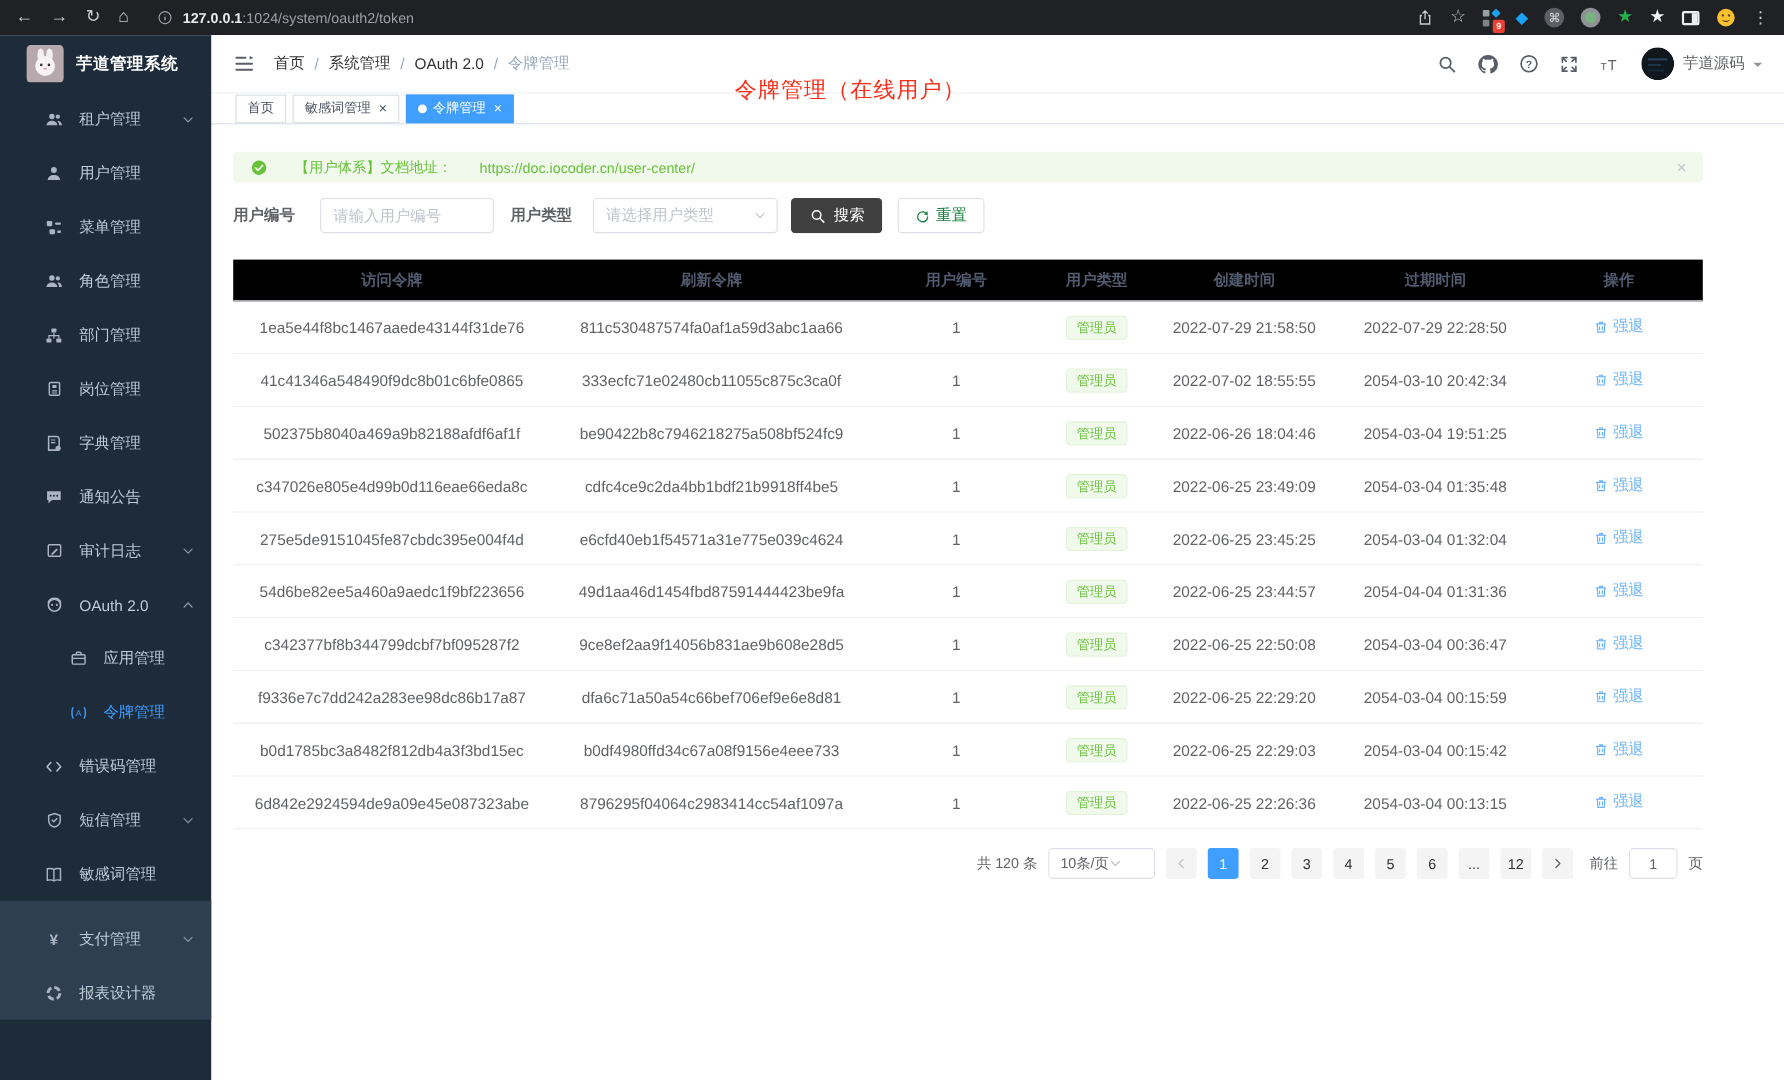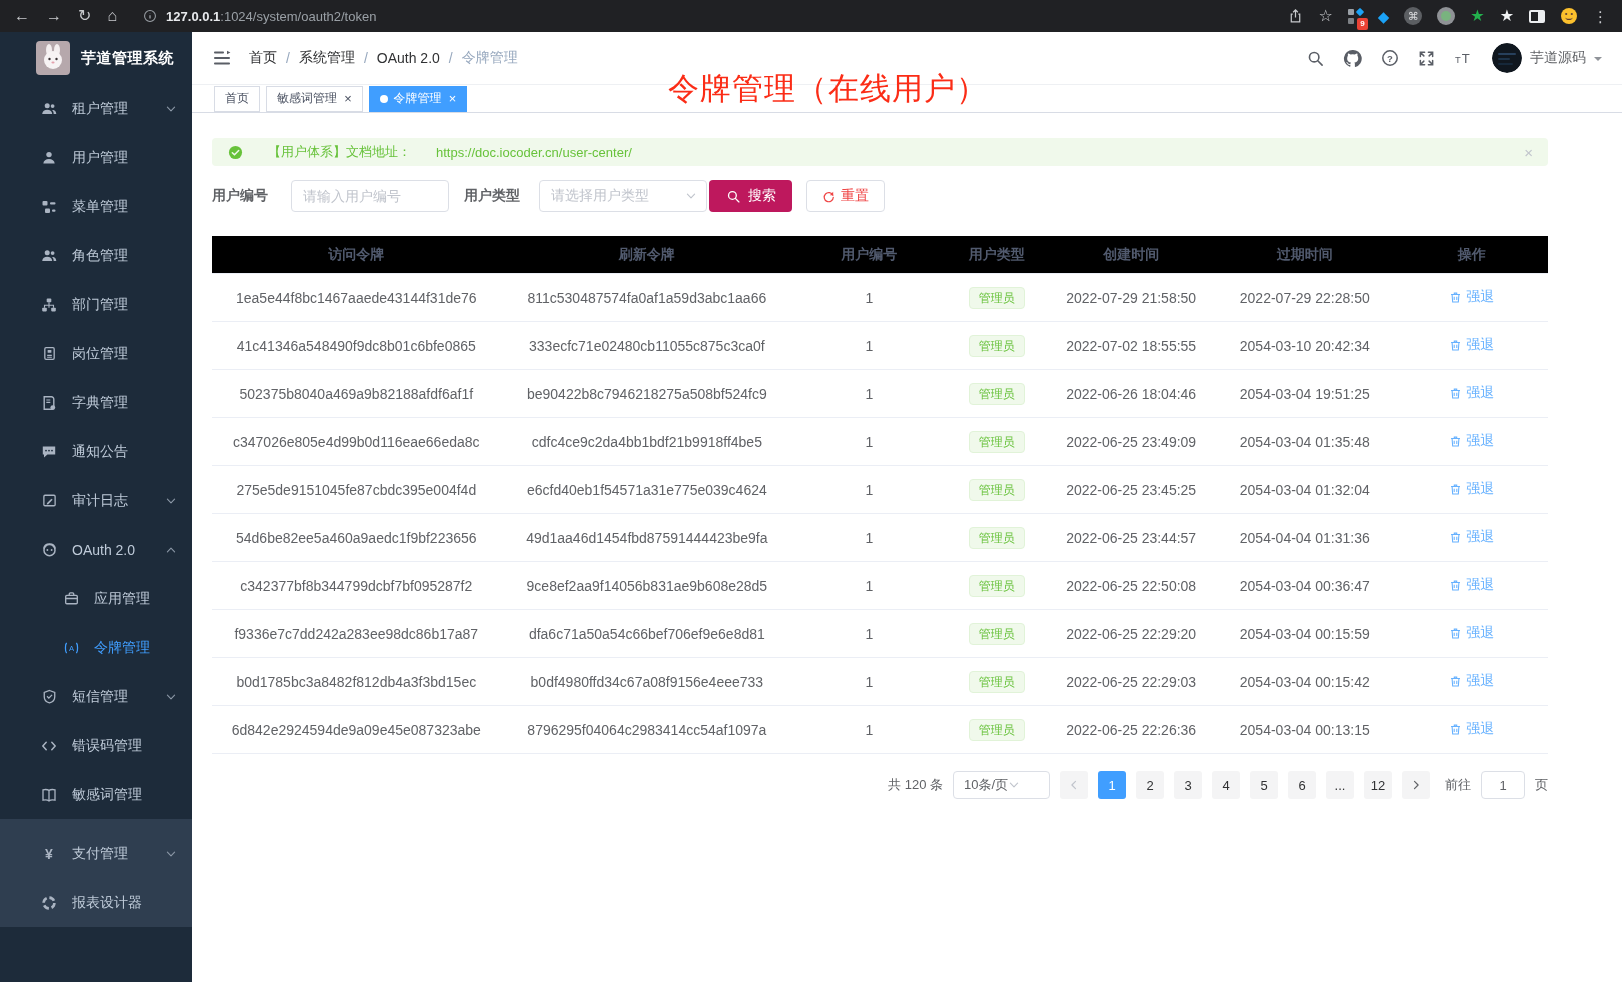--- a/index.html
+++ b/index.html
@@ -27,21 +27,21 @@
   .recc::after { content:""; position:absolute; inset:4px; border-radius:50%; background:#79b37f; }
   .gstar { color:#23b14d; font-size:16px; }
   .wpin { color:#f1f3f4; font-size:16px; }
   .sbox { width:16px; height:13px; border:2px solid #eceef0; border-radius:2px; position:relative; display:inline-block; }
   .sbox::after { content:""; position:absolute; top:0; bottom:0; right:0; width:5px; background:#eceef0; }
   .kebab { color:#c8cacd; font-size:15px; letter-spacing:0; }
 
   
   .sidebar { position:absolute; top:32px; left:0; bottom:0; width:192px; background:#1d2b3a;
     display:flex; flex-direction:column; z-index:3; }
-  .logo-row { height:52px; min-height:52px; display:flex; align-items:center; padding-left:36px; gap:11px; }
+  .logo-row { height:52px; min-height:52px; display:flex; align-items:center; padding-left:24px; gap:11px; }
   .logo-title { color:#fff; font-size:15px; font-weight:700; letter-spacing:.5px; }
   .menu-section.light { background:#2f3e50; flex:1; padding-top:10px; }
   .menu-item { height:49px; display:flex; align-items:center; padding:0 15px 0 40px;
     color:#bfcbd9; font-size:14px; cursor:pointer; }
   .menu-item .mi-icon { width:18px; height:18px; margin-right:14px; display:inline-flex;
     align-items:center; justify-content:center; color:#aab4c2; flex:0 0 18px; }
   .menu-item.sub { padding-left:62px; }
   .menu-item.active, .menu-item.active .mi-icon { color:#409eff; }
   .mi-chev { margin-left:auto; color:#8b97a6; display:inline-flex; }
   .mi-chev.up svg { transform:rotate(180deg); }
@@ -80,22 +80,22 @@
   .flabel { font-weight:700; color:#606266; margin-right:23px; white-space:nowrap; }
   .flabel.second { margin-left:15px; margin-right:19px; }
   .finput { width:158px; height:32px; border:1px solid #dcdfe6; border-radius:4px; padding:0 11px;
     font-size:14px; color:#606266; outline:none; font-family:inherit; }
   .finput::placeholder { color:#c0c4cc; }
   .fselect { width:168px; height:32px; border:1px solid #dcdfe6; border-radius:4px; padding:0 9px 0 11px;
     display:flex; align-items:center; justify-content:space-between; color:#c0c4cc; cursor:pointer; }
   .fselect .sel-arrow { color:#c0c4cc; display:inline-flex; }
   .btn { height:32px; border-radius:4px; font-size:14px; display:inline-flex; align-items:center;
     gap:6px; padding:0 15px; border:1px solid transparent; cursor:pointer; font-family:inherit; }
-  .btn-primary { background:#be185d; color:#fff; margin-left:2px; }
-  .btn-plain { background:#fff; border-color:#dcdfe6; color:#ef4444; margin-left:14px; }
+  .btn-primary { background:#404040; color:#fff; margin-left:12px; }
+  .btn-plain { background:#fff; border-color:#dcdfe6; color:#15803d; margin-left:14px; }
 
   .table { margin-top:24px; font-size:14px; color:#606266; }
   .thead,.trow { display:grid; grid-template-columns:21.6% 21.9% 11.4% 7.7% 12.4% 13.6% 11.4%;
     align-items:center; text-align:center; }
   .thead { height:38px; background:#000000; color:#515a6e; font-weight:700;
     border-bottom:1px solid #ebeef5; }
   .trow { height:48px; border-bottom:1px solid #ebeef5; }
   .badge { display:inline-block; padding:2px 9px; font-size:12px; color:#67c23a; background:#f0f9eb;
     border:1px solid #e1f3d8; border-radius:4px; line-height:16px; }
   .revoke { color:#66b1ff; display:inline-flex; align-items:center; justify-content:center; gap:4px;
@@ -107,21 +107,21 @@
     display:flex; align-items:center; padding:0 8px 0 10px;
     color:#606266; cursor:pointer; }
   .pbtn { min-width:28px; height:28px; border-radius:3px; background:#f4f4f5; display:inline-flex;
     align-items:center; justify-content:center; color:#303133; cursor:pointer; padding:0 4px; }
   .pbtn.active { background:#409eff; color:#fff; }
   .pbtn.nav { color:#606266; }
   .pbtn.nav.disabled { color:#c0c4cc; }
   .goto-input { width:44px; height:28px; border:1px solid #dcdfe6; border-radius:4px;
     text-align:center; font-size:13px; color:#606266; outline:none; font-family:inherit; }
 
-  .overlay-title { position:absolute; left:668px; top:68px; font-size:31px; color:#fb2c16;
+  .overlay-title { position:absolute; left:668px; top:68px; font-size:20px; color:#fb2c16;
     z-index:9; white-space:nowrap; letter-spacing:1px; }
 </style>
 </head>
 <body>
 
 <div class="browser">
   <span class="b-ic">←</span>
   <span class="b-ic">→</span>
   <span class="b-ic">↻</span>
   <span class="b-ic">⌂</span>
@@ -314,39 +314,39 @@
           <span class="mi-icon">
             <svg viewBox="0 0 20 16" width="17" height="14">
               <path d="M4 2.5C2.5 4 2.5 12 4 13.5M16 2.5c1.5 1.5 1.5 9.5 0 11" fill="none" stroke="currentColor" stroke-width="1.5" stroke-linecap="round"></path>
               <text x="10" y="11.5" text-anchor="middle" font-size="9" fill="currentColor">A</text>
             </svg>
           </span>
           <span class="mi-label">令牌管理</span>
         </div>
         <div class="menu-item">
           <span class="mi-icon">
+            <svg viewBox="0 0 16 16" width="16" height="16">
+              <path d="M5.2 4.2L1.8 8l3.4 3.8M10.8 4.2L14.2 8l-3.4 3.8" fill="none" stroke="currentColor" stroke-width="1.5" stroke-linecap="round" stroke-linejoin="round"></path>
+            </svg>
+          </span>
+          <span class="mi-label">错误码管理</span>
+        </div>
+        <div class="menu-item">
+          <span class="mi-icon">
             <svg viewBox="0 0 16 16" width="15" height="15">
               <path d="M8 1.6l5.6 2v4.6c0 3.4-2.3 5.8-5.6 6.6-3.3-.8-5.6-3.2-5.6-6.6V3.6z" fill="none" stroke="currentColor" stroke-width="1.4"></path>
               <path d="M5.4 7.8l1.9 1.9 3.4-3.4" fill="none" stroke="currentColor" stroke-width="1.4"></path>
             </svg>
           </span>
           <span class="mi-label">短信管理</span>
           <span class="mi-chev down">
             <svg viewBox="0 0 16 16" width="12" height="12">
               <path d="M3.2 5.6l4.8 4.8 4.8-4.8" fill="none" stroke="currentColor" stroke-width="1.5" stroke-linecap="round" stroke-linejoin="round"></path>
             </svg>
           </span>
-        </div>
-        <div class="menu-item">
-          <span class="mi-icon">
-            <svg viewBox="0 0 16 16" width="16" height="16">
-              <path d="M5.2 4.2L1.8 8l3.4 3.8M10.8 4.2L14.2 8l-3.4 3.8" fill="none" stroke="currentColor" stroke-width="1.5" stroke-linecap="round" stroke-linejoin="round"></path>
-            </svg>
-          </span>
-          <span class="mi-label">错误码管理</span>
         </div>
         <div class="menu-item">
           <span class="mi-icon">
             <svg viewBox="0 0 16 16" width="16" height="16">
               <path d="M8 3.4C6.6 2.5 4.3 2.3 2 2.8v10.4c2.3-.5 4.6-.3 6 .7 1.4-1 3.7-1.2 6-.7V2.8c-2.3-.5-4.6-.3-6 .6z" fill="none" stroke="currentColor" stroke-width="1.3"></path>
               <path d="M8 3.6v10" stroke="currentColor" stroke-width="1.3"></path>
             </svg>
           </span>
           <span class="mi-label">敏感词管理</span>
         </div>

